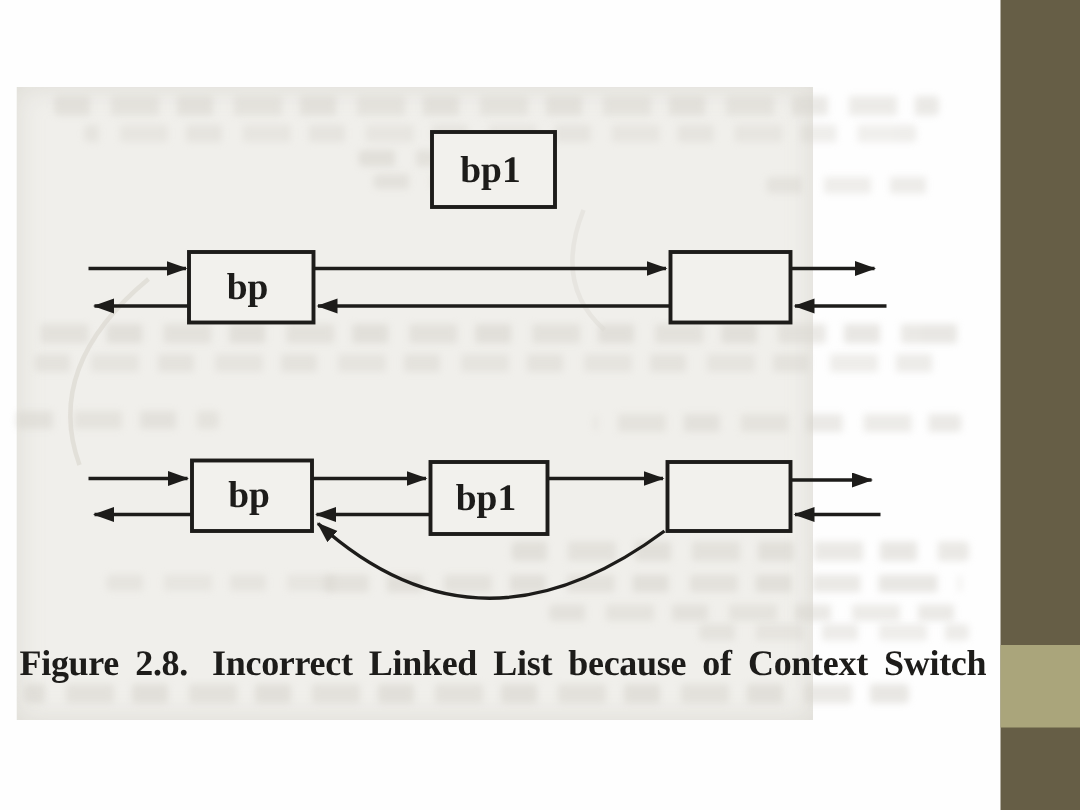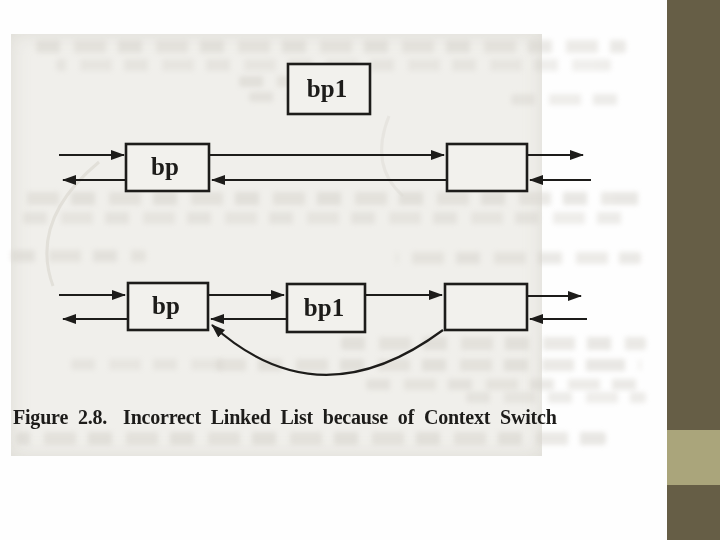--- a/index.html
+++ b/index.html
@@ -7,21 +7,21 @@
     position: relative;
     width: 720px; height: 540px;
     background: #fefefe;
     overflow: hidden;
     font-family: "Liberation Serif", "DejaVu Serif", serif;
   }
 
   
   .scan {
     position: absolute;
-    left: 11px; top: 34px;
+    left: 11px; top: 58px;
     width: 531px; height: 422px;
     background: #f0efeb;
     box-shadow: inset 0 0 18px rgba(190,186,176,0.35);
   }
 
   
   .smudge {
     position: absolute;
     background-image: repeating-linear-gradient(90deg,
       #d3d0c9 0px, #d3d0c9 24px,
@@ -51,21 +51,21 @@
     word-spacing: 3px;
     letter-spacing: 0.2px;
     color: #1d1c1a;
     white-space: nowrap;
   }
 
   .caption {
     position: absolute;
     left: 2px; top: 372px;
     font-weight: 700;
-    font-size: 20px;
+    font-size: 24px;
     color: #1d1c1a;
     white-space: nowrap;
     letter-spacing: -0.2px;
     word-spacing: 5px;
   }
   .caption .cap-label { margin-right: 16px; }
 
   
   .accent-bar {
     position: absolute;

